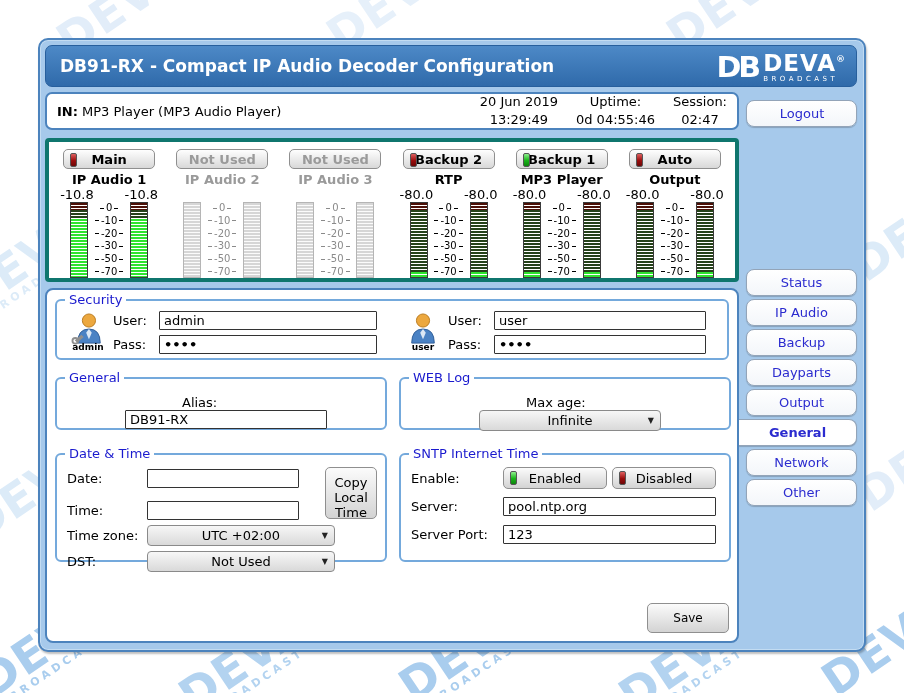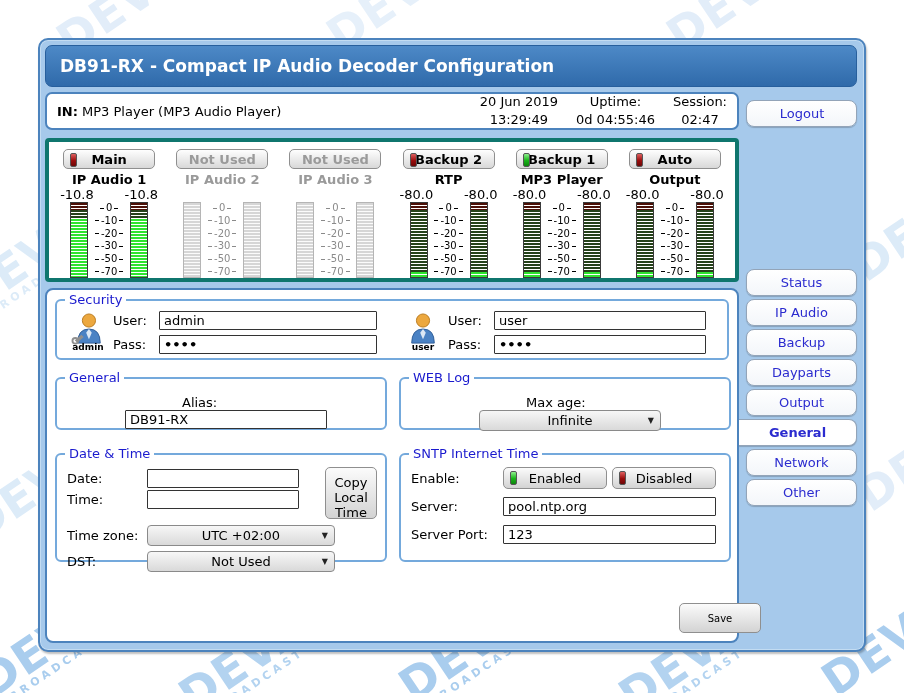--- a/index.html
+++ b/index.html
@@ -136,21 +136,21 @@
   }
   .dd-arrow { position:absolute; right:6px; font-size:8px; color:#222; }
 
   .gbtn {
     background:linear-gradient(#fbfbfb,#d3d3d3); border:1px solid #8f8f8f;
     border-radius:5px; font-size:13px; font-family:inherit; cursor:pointer; color:#000;
   }
   .copy-btn { position:absolute; right:8px; top:6px; width:52px; height:52px; line-height:1.15; padding:8px; }
   .ebtn { position:relative; width:104px; height:22px; display:flex; align-items:center; justify-content:center; }
   .ebtn .led { top:3px; }
-  .save-btn { position:absolute; left:632px; top:313px; width:82px; height:30px; font-size:10px;text-align:center; }
+  .save-btn { position:absolute; left:600px; top:313px; width:82px; height:30px; font-size:12px;text-align:center; }
 </style>
 </head>
 <body>
 
 <div>
   <div class="wm" style="left:50px;top:-15px;color:#e2edf9;">
       <span class="wm-main">DEVA</span>
     </div>
   <div class="wm" style="left:320px;top:-20px;color:#e6f0fa;">
       <span class="wm-main">DEVA</span>
@@ -189,20 +189,27 @@
     </div>
   <div class="wm" style="left:815px;top:625px;color:#a9cdee;">
       <span class="wm-main">DEVA</span>
     </div>
 </div>
 
 <div class="panel">
 
   <div class="hdr">
     <span class="hdr-title">DB91-RX - Compact IP Audio Decoder Configuration</span>
+    <div class="logo">
+      <span class="logo-db">DB</span>
+      <span class="logo-col">
+        <span class="logo-deva"><span>DEVA</span><sup>®</sup></span>
+        <span class="logo-broadcast">BROADCAST</span>
+      </span>
+    </div>
   </div>
 
   <div class="statusbar">
     <span class="in-wrap">
       <b>IN:</b>
       <span>MP3 Player (MP3 Audio Player)</span>
     </span>
     <span class="sb-right">
       <span class="sb-col">
         <span>20 Jun 2019</span>
@@ -627,21 +634,21 @@
         </span>
       </div>
     </fieldset>
 
     <fieldset class="fs-datetime">
       <legend>Date &amp; Time</legend>
       <div class="dt-row" style="top:8px;">
         <span class="lbl">Date:</span>
         <input class="tb" style="width: 152px;" value="">
       </div>
-      <div class="dt-row" style="top:29px;">
+      <div class="dt-row" style="top:40px;">
         <span class="lbl">Time:</span>
         <input class="tb" style="width: 152px;" value="">
       </div>
       <button class="gbtn copy-btn">Copy Local Time</button>
       <div class="dt-row" style="top:64px;">
         <span class="lbl">Time zone:</span>
         <span class="dropdown" style="width:188px;">
           <span>UTC +02:00</span>
           <span class="dd-arrow">▼</span>
         </span>

